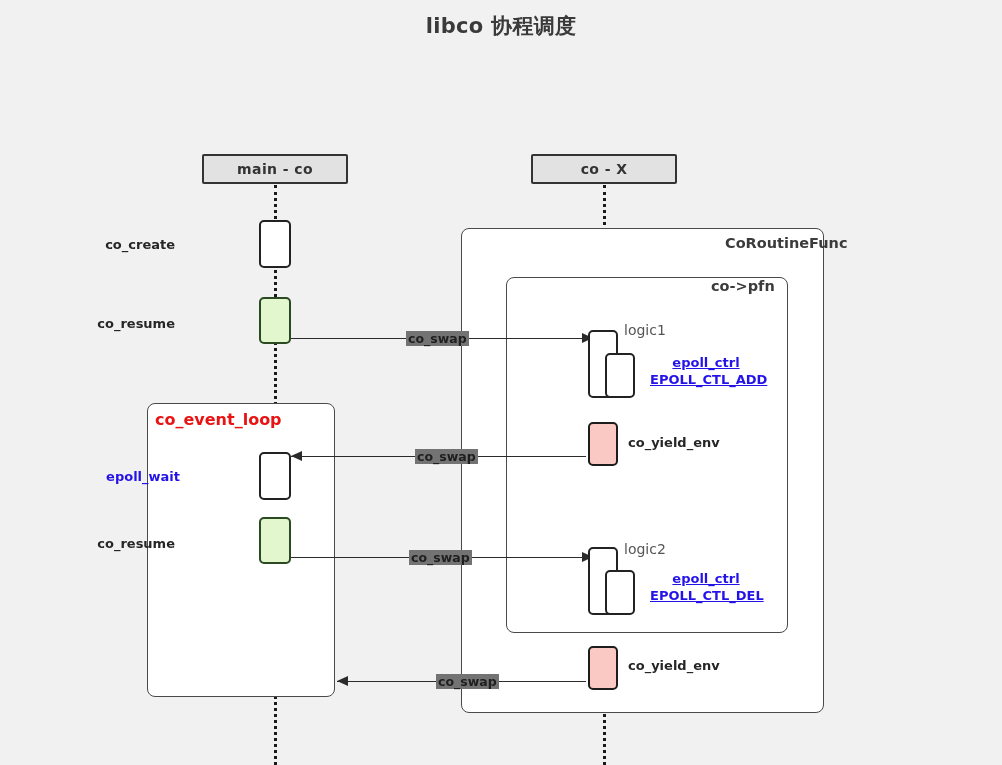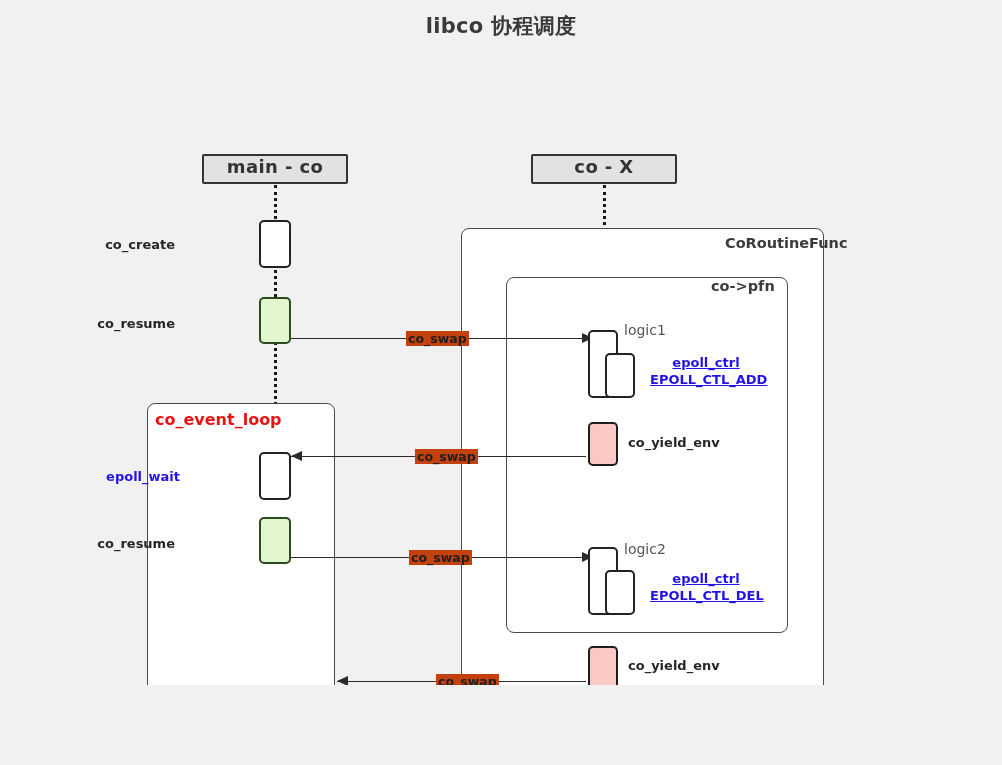--- a/index.html
+++ b/index.html
@@ -4,21 +4,21 @@
 <style>
   * { box-sizing: border-box; }
   html, body {
     margin: 0; padding: 0;
     background: #f1f1f1;
     font-family: "DejaVu Sans", "Liberation Sans", sans-serif;
   }
   #canvas {
     position: relative;
     width: 1002px;
-    height: 685px;
+    height: 765px;
     background: #f1f1f1;
     overflow: hidden;
   }
 
   
   #title {
     position: absolute;
     left: 0; top: 12px;
     width: 1002px;
     text-align: center;
@@ -28,23 +28,23 @@
     letter-spacing: .3px;
   }
 
   
   .lifeline-head {
     position: absolute;
     background: #e2e2e2;
     border: 2px solid #333;
     border-radius: 2px;
     display: flex;
-    align-items: flex-start;
+    align-items: center;
     justify-content: center;
-    font-size: 18px;
+    font-size: 14px;
     font-weight: 700;
     color: #333;
     letter-spacing: .4px;
   }
   .lifeline-dash {
     position: absolute;
     width: 0;
     border-left: 3px dotted #1a1a1a;
     z-index: 1;
   }
@@ -116,21 +116,21 @@
   .arrow-head.left {
     border-top: 5px solid transparent;
     border-bottom: 5px solid transparent;
     border-right: 11px solid #2b2b2b;
   }
   .arrow-lbl {
     position: absolute;
     font-size: 12.5px;
     font-weight: 700;
     color: #1f1f1f;
-    background: #c2410c;
+    background: #737373;
     padding: 0 2px;
     white-space: nowrap;
     z-index: 6;
   }
 </style>
 </head>
 <body>
 
 <div id="canvas">
 

